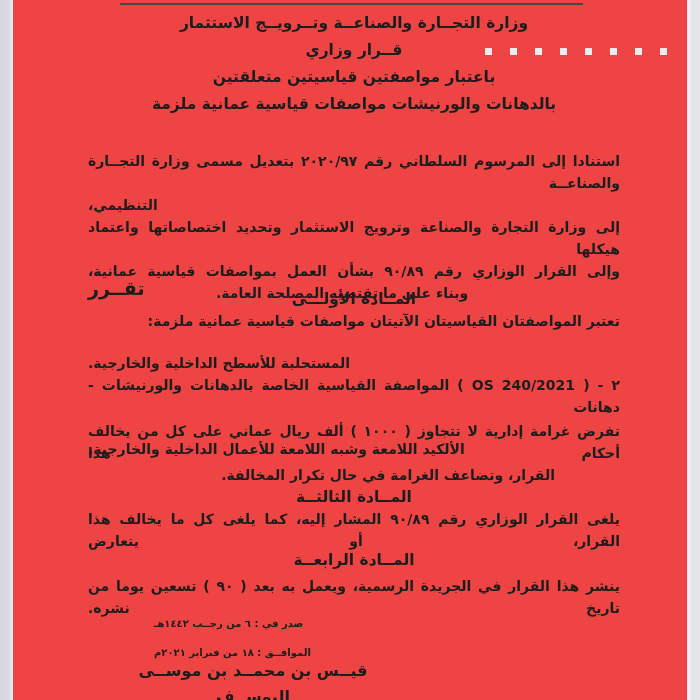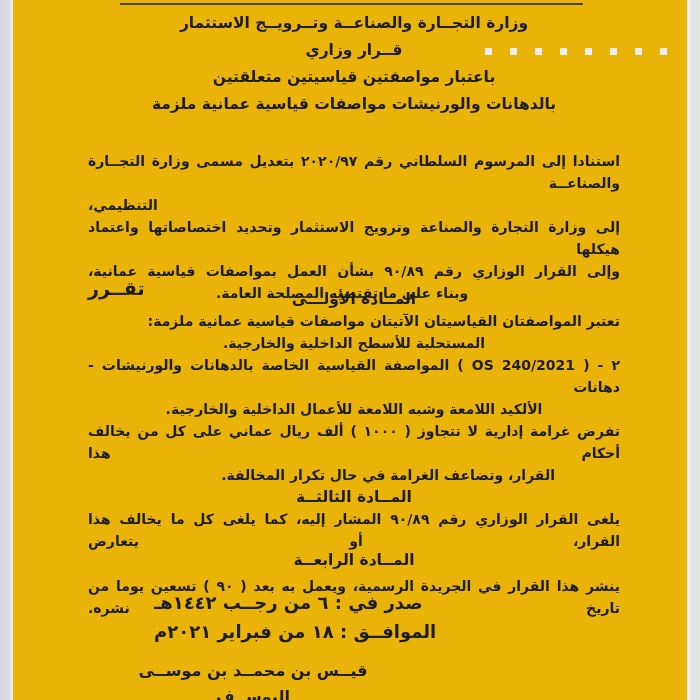--- a/index.html
+++ b/index.html
@@ -3,21 +3,21 @@
 <meta charset="utf-8">
 <style>
   html,body{margin:0;padding:0;}
   body{
     width:700px;height:700px;overflow:hidden;
     background:#fcfcfd;
     font-family:"DejaVu Sans", sans-serif;
     color:#1d1d1d;
     position:relative;
   }
-  .page{position:absolute;left:0;top:0;width:700px;height:700px;background:#eab308;}
+  .page{position:absolute;left:0;top:0;width:700px;height:700px;background:#ef4444;}
   .edge-left{
     position:absolute;left:0;top:0;width:13px;height:700px;
     background:linear-gradient(90deg,#d5d7e0 0%,#dadce4 70%,#eef0f5 100%);
   }
   .edge-right{
     position:absolute;right:0;top:0;width:12px;height:700px;
     background:linear-gradient(90deg,#f7f7fa 0%,#e2e3ea 35%,#e6e7ee 100%);
     border-left:1px solid #ececf2;
   }
   .top-rule{
@@ -36,30 +36,30 @@
     line-height:21.5px;
   }
   .blk{position:absolute;left:0;right:0;}
   .hdr{top:10px;text-align:center;font-size:15.5px;line-height:27px;}
   .preamble{top:150px;}
   .decree{top:278px;text-align:left;font-size:19px;}
   .art1{top:288px;}
   .art2{top:420px;}
   .art3{top:486px;}
   .art4{top:549px;}
-  .issued{top:588px;text-align:right;padding-left:0;line-height:29px;font-size:18px;}
+  .issued{top:609px;text-align:right;padding-left:0;line-height:29px;font-size:10px;}
   .issued div{padding-left:66px;direction:rtl;text-align:left;}
   .signature{top:658px;left:25px;right:auto;width:280px;text-align:center;}
   .sig-name{font-size:16px;line-height:26px;}
   .a-heading{text-align:center;font-size:15.5px;line-height:22px;}
   .line{line-height:22px;}
   .stretch{text-align:justify;text-align-last:justify;}
   .flush-right{text-align:right;}
   .flush-left{text-align:left;}
-  .centered{text-align:center;}
+  .centered{text-align:left;margin-top:20px;}
   .pad-left-130{text-align:left;padding-left:128px;}
   .pad-left-22{text-align:left;padding-left:22px;}
   .pad-right-65{text-align:right;padding-left:0;padding-right:0;direction:rtl;}
   .pad-right-65{padding-right:65px;}
   .art4 .line{margin-top:4px;}
 </style>
 </head>
 <body>
 
 <div class="page">

